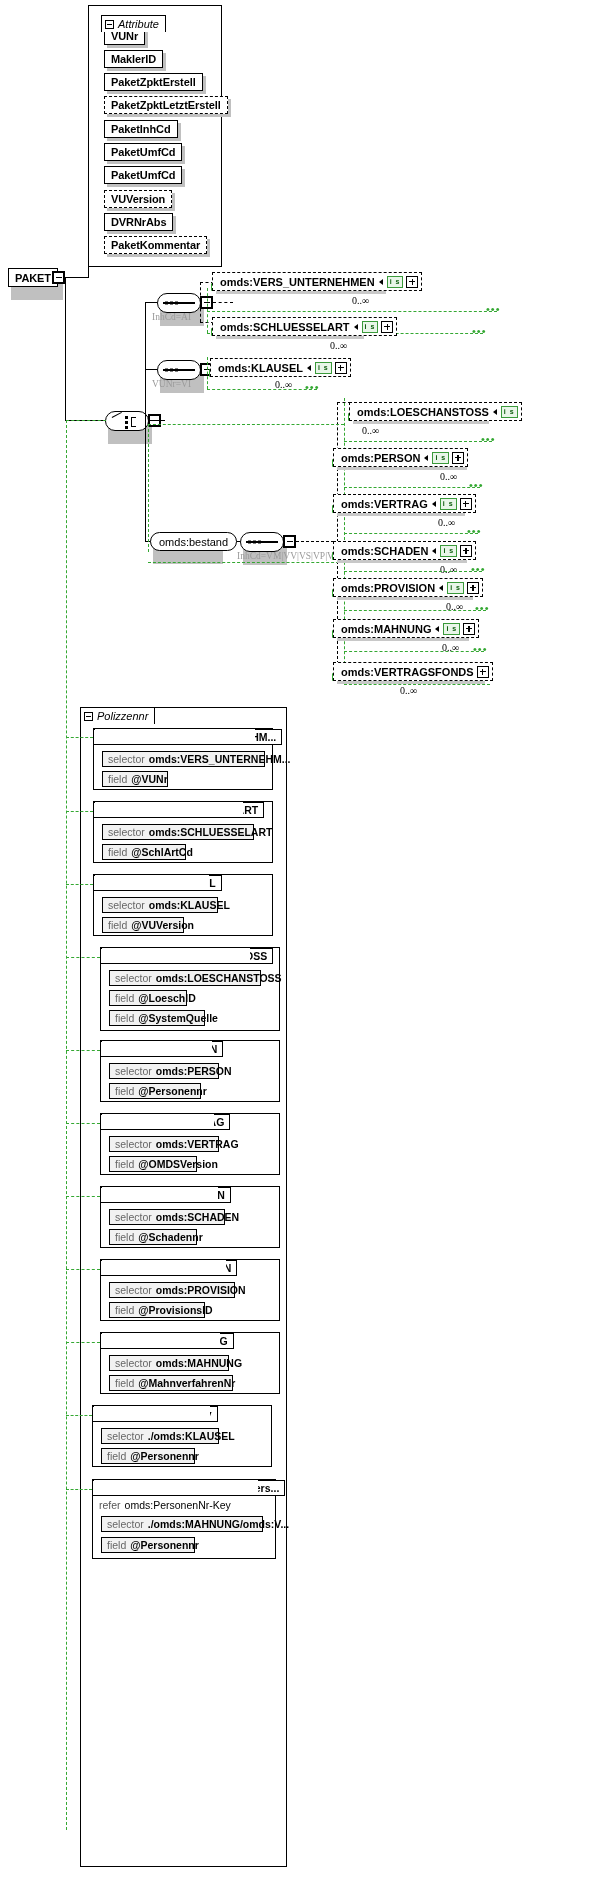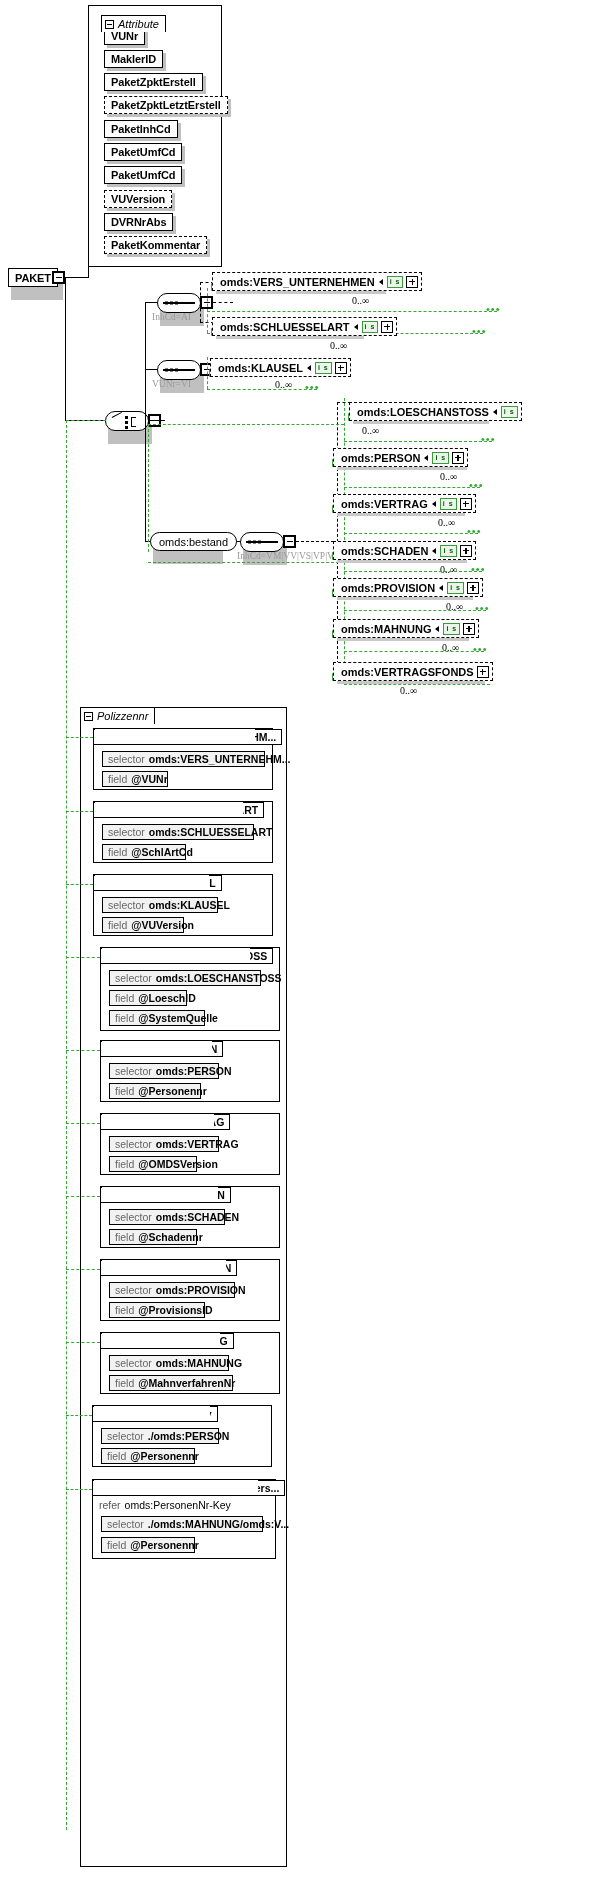--- a/index.html
+++ b/index.html
@@ -586,21 +586,21 @@
 <div class="gh" style="left:66px;top:1415px;width:26px;"></div>
 <div class="cbox" style="left:92px;top:1405px;width:180px;height:62px;"></div>
 <div class="frame-mask" style="left:94px;top:1406px;width:116px;height:14px;"></div>
 <div class="crow ckey" style="left:92px;top:1406px;">
   <span class="minus"></span>
   <span class="kw">key</span>
   <span class="nmb">PersonenNr-Key</span>
 </div>
 <div class="crow cfield" style="left:101px;top:1428px;width:118px;">
   <span class="kw">selector</span>
-  <span class="vl">./omds:PERSON</span>
+  <span class="vl">./omds:KLAUSEL</span>
 </div>
 <div class="crow cfield" style="left:101px;top:1448px;width:94px;">
   <span class="kw">field</span>
   <span class="vl">@Personennr</span>
 </div>
 
 <div class="gh" style="left:66px;top:1489px;width:26px;"></div>
 <div class="cbox" style="left:92px;top:1479px;width:184px;height:80px;"></div>
 <div class="frame-mask" style="left:94px;top:1480px;width:164px;height:14px;"></div>
 <div class="crow ckey" style="left:92px;top:1480px;">

